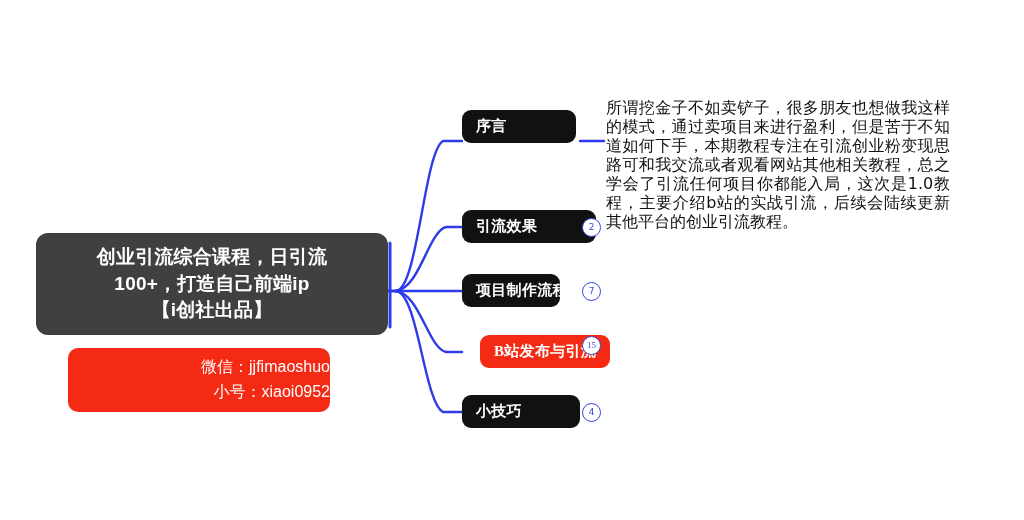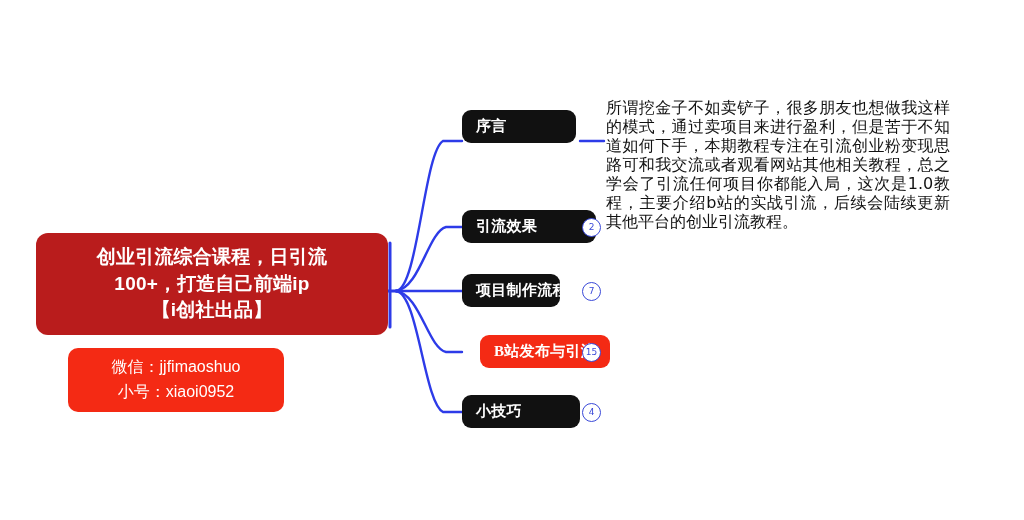--- a/index.html
+++ b/index.html
@@ -30,21 +30,21 @@
     pointer-events: none;
   }
 
   
   .root-node {
     position: absolute;
     left: 36px;
     top: 233px;
     width: 352px;
     height: 102px;
-    background: #b91c1c;
+    background: #404040;
     border-radius: 12px;
     display: flex;
     align-items: center;
     justify-content: center;
     box-sizing: border-box;
     padding: 0 12px;
   }
   .root-node .root-text {
     color: #ffffff;
     font-size: 19px;
@@ -53,27 +53,27 @@
     text-align: center;
     letter-spacing: 0.2px;
     white-space: pre-line;
   }
 
   
   .contact-card {
     position: absolute;
     left: 68px;
     top: 348px;
-    width: 216px;
+    width: 262px;
     height: 64px;
     background: #F42A14;
     border-radius: 10px;
     display: flex;
     flex-direction: column;
-    align-items: center;
+    align-items: flex-end;
     justify-content: center;
     box-sizing: border-box;
   }
   .contact-card .contact-line {
     color: #ffffff;
     font-size: 16px;
     line-height: 1.55;
     white-space: pre;
   }
 
@@ -172,21 +172,21 @@
   <div class="badge" style="left:582px; top:218px;">2</div>
 
   <div class="branch-node dark" style="left:462px; top:274px; width:98px;">
     <span class="branch-label">项目制作流程</span>
   </div>
   <div class="badge" style="left:582px; top:282px;">7</div>
 
   <div class="branch-node red" style="left:480px; top:335px; width:130px;font-family:Liberation Serif, serif;">
     <span class="branch-label">B站发布与引流</span>
   </div>
-  <div class="badge" style="left:582px; top:343px;">15</div>
+  <div class="badge" style="left:582px; top:336px;font-family:Liberation Serif, serif;">15</div>
 
   <div class="branch-node dark" style="left:462px; top:395px; width:118px;">
     <span class="branch-label">小技巧</span>
   </div>
   <div class="badge" style="left:582px; top:403px;">4</div>
 
   <div class="note-paragraph">所谓挖金子不如卖铲子，很多朋友也想做我这样的模式，通过卖项目来进行盈利，但是苦于不知道如何下手，本期教程专注在引流创业粉变现思路可和我交流或者观看网站其他相关教程，总之学会了引流任何项目你都能入局，这次是1.0教程，主要介绍b站的实战引流，后续会陆续更新其他平台的创业引流教程。</div>
 
 </div>
 

